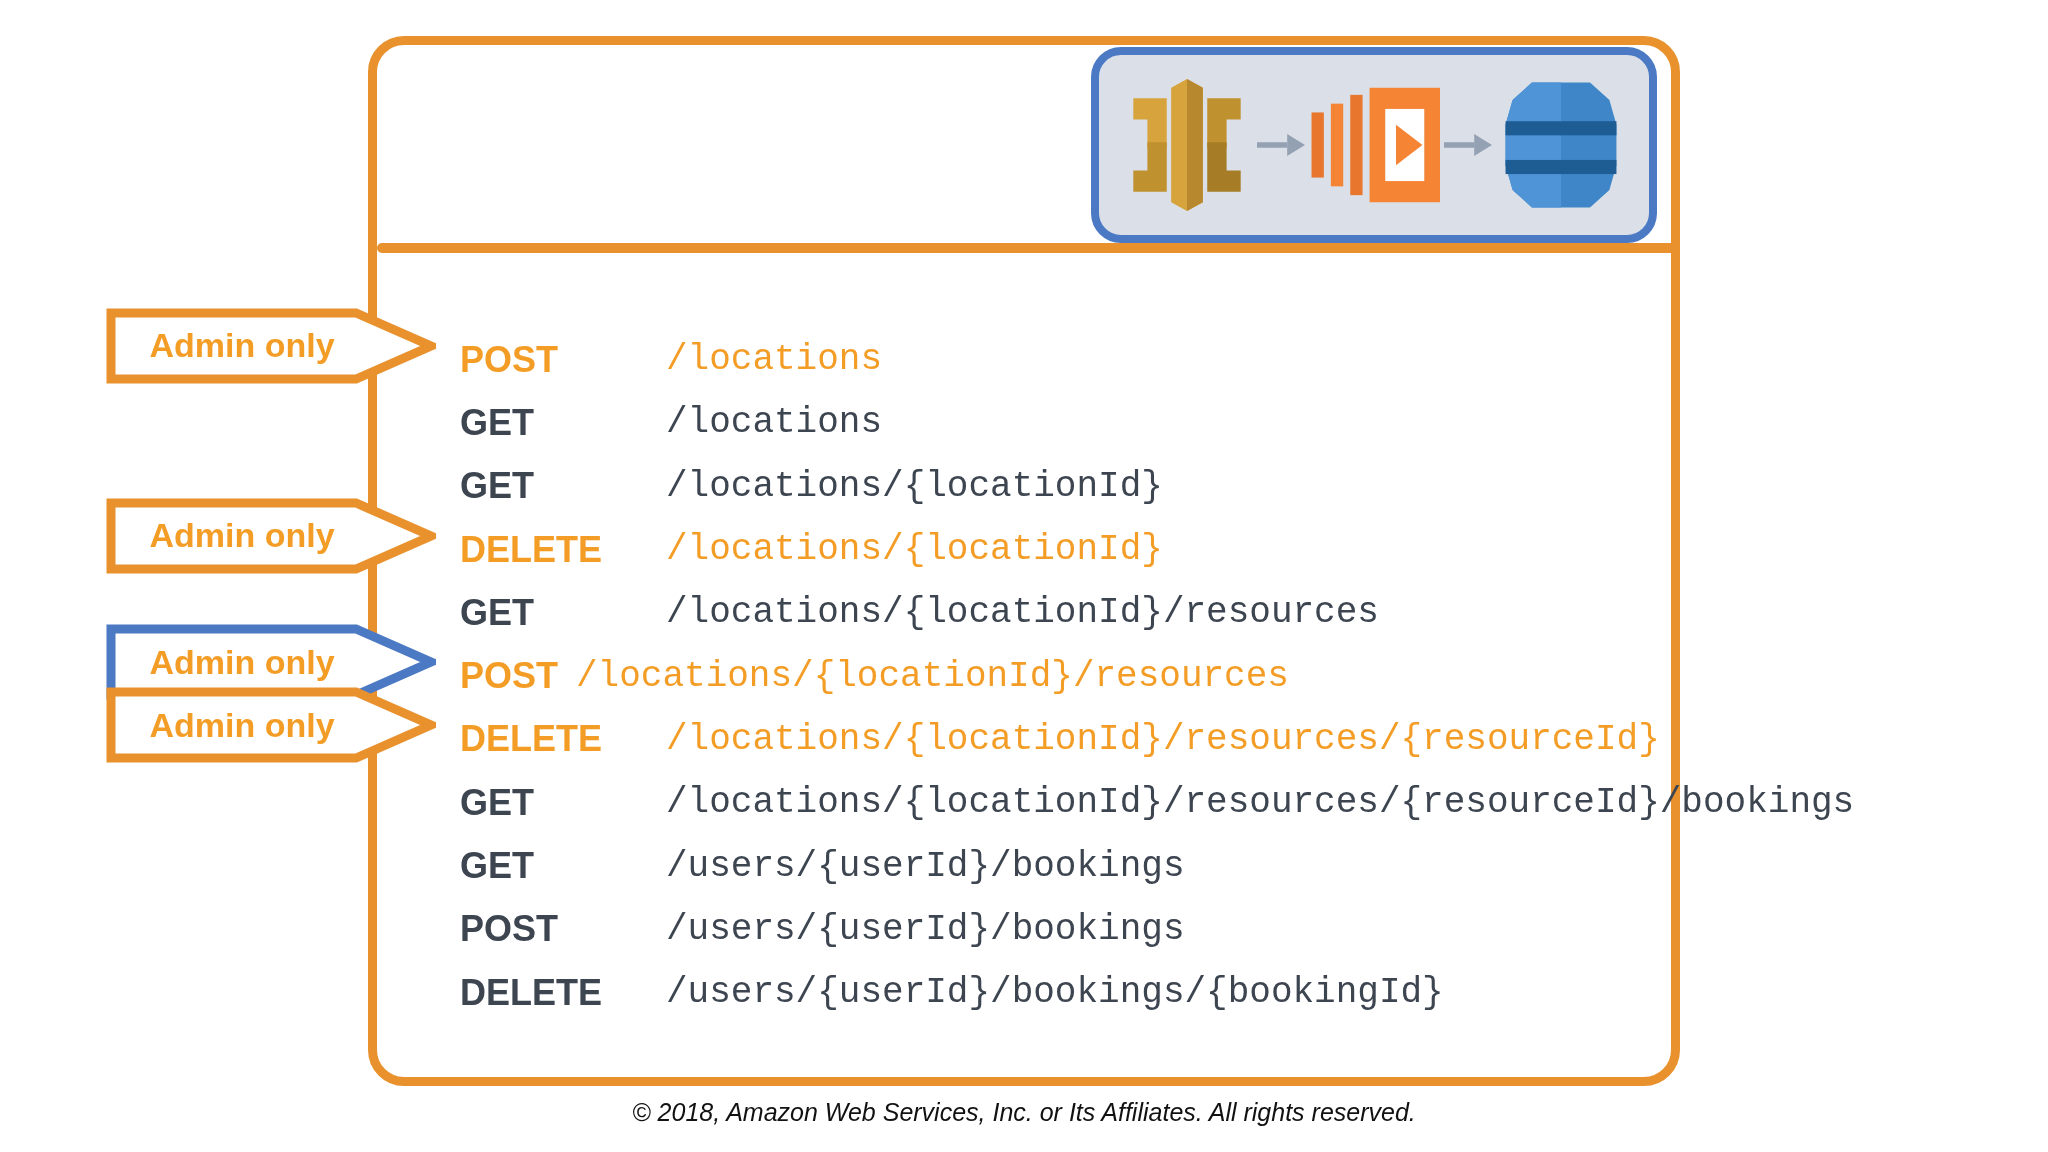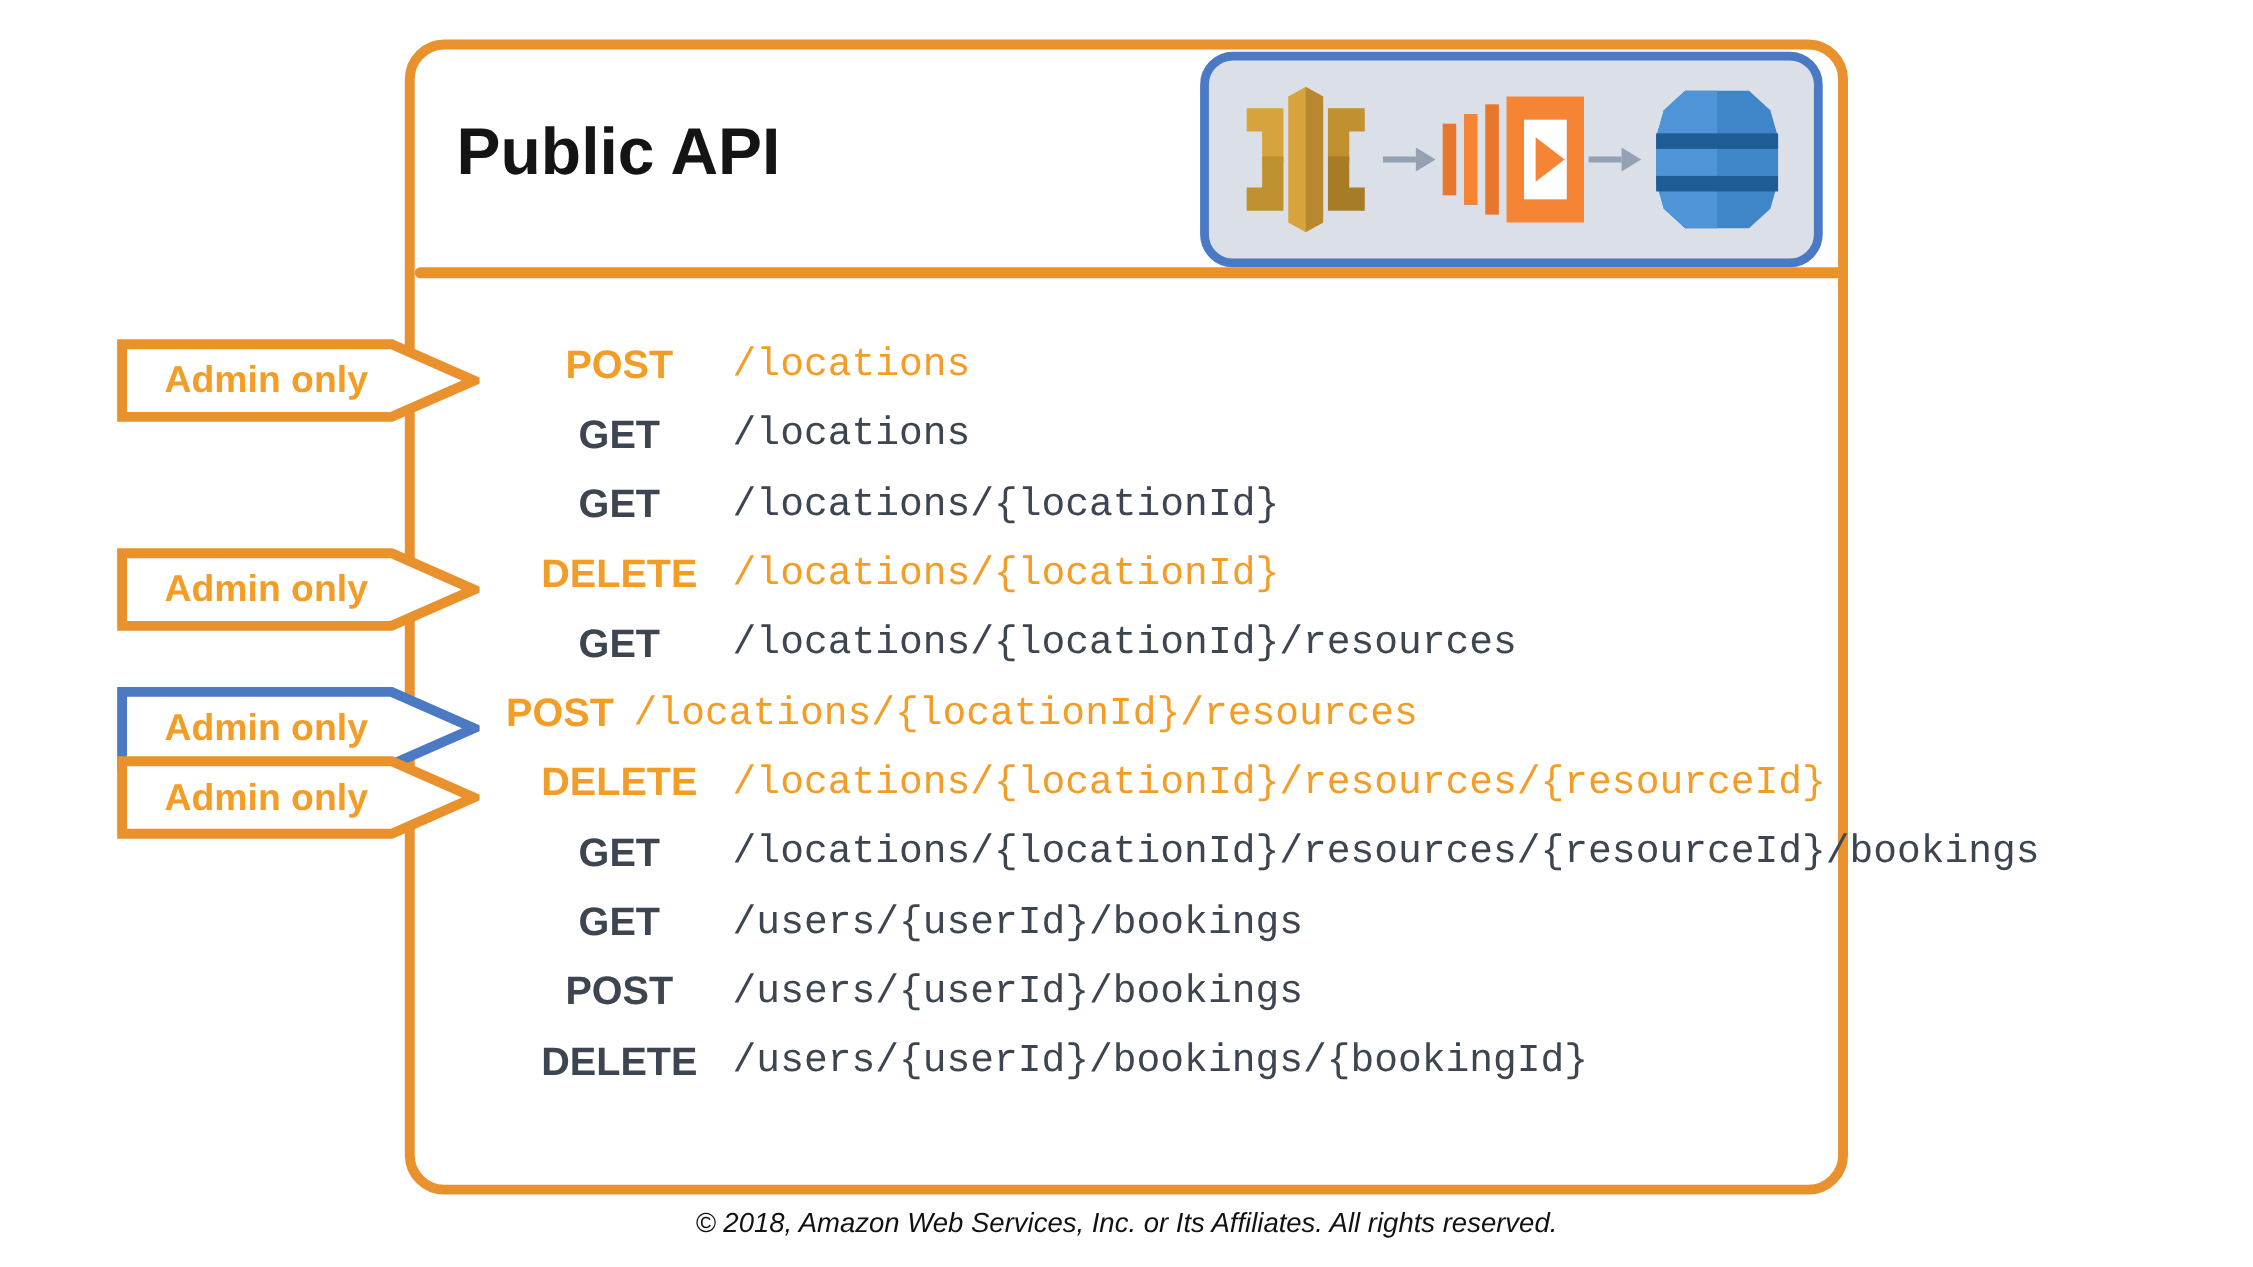--- a/index.html
+++ b/index.html
@@ -29,21 +29,21 @@
     font-size:60px;font-weight:700;color:#141414;letter-spacing:0px;
   }
   .icon-panel{
     position:absolute;right:14px;top:2px;width:566px;height:196px;
     background:var(--panel-bg);border:8px solid var(--blue);border-radius:30px;
     display:flex;align-items:center;justify-content:space-between;padding:0 22px;
   }
   .icon-panel svg.aws-icon{width:132px;height:132px;flex:none;}
   .icon-panel svg.flow-arrow{width:48px;height:34px;flex:none;}
   .endpoint-list{
-    position:absolute;left:460px;top:300px;width:1260px;text-align:center;
+    position:absolute;left:460px;top:328px;width:1260px;
   }
   .row{
     height:63.3px;display:flex;align-items:center;
     font-size:36px;color:var(--dark);white-space:nowrap;
   }
   .row .method{font-weight:700;width:206px;flex:none;}
   .row.tight .method{width:auto;margin-right:18px;}
   .row .path{font-weight:400;font-family:Liberation Mono, monospace;}
   .row.hl{color:var(--orange-text);}
   .admin-tag{
@@ -62,21 +62,20 @@
     font-size:25px;color:#111;font-weight:400;font-style:italic;
   }
 </style>
 </head>
 <body>
 
 <div class="stage">
 
   <div class="outer-box">
 
-    <div class="page-title">Public API</div>
 
     <div class="icon-panel">
 
       <svg class="aws-icon" viewBox="0 0 150 150">
         <polygon points="14,22 52,22 52,78 30,78 30,46 14,46" fill="#D7A33C"></polygon>
         <polygon points="14,128 52,128 52,72 30,72 30,104 14,104" fill="#C0912F"></polygon>
         <polygon points="136,22 98,22 98,78 120,78 120,46 136,46" fill="#C0912F"></polygon>
         <polygon points="136,128 98,128 98,72 120,72 120,104 136,104" fill="#A67C26"></polygon>
         <polygon points="75,0 93,10 93,140 75,150 57,140 57,10" fill="#D7A33C"></polygon>
         <polygon points="75,0 93,10 93,140 75,150" fill="#B8882E"></polygon>

